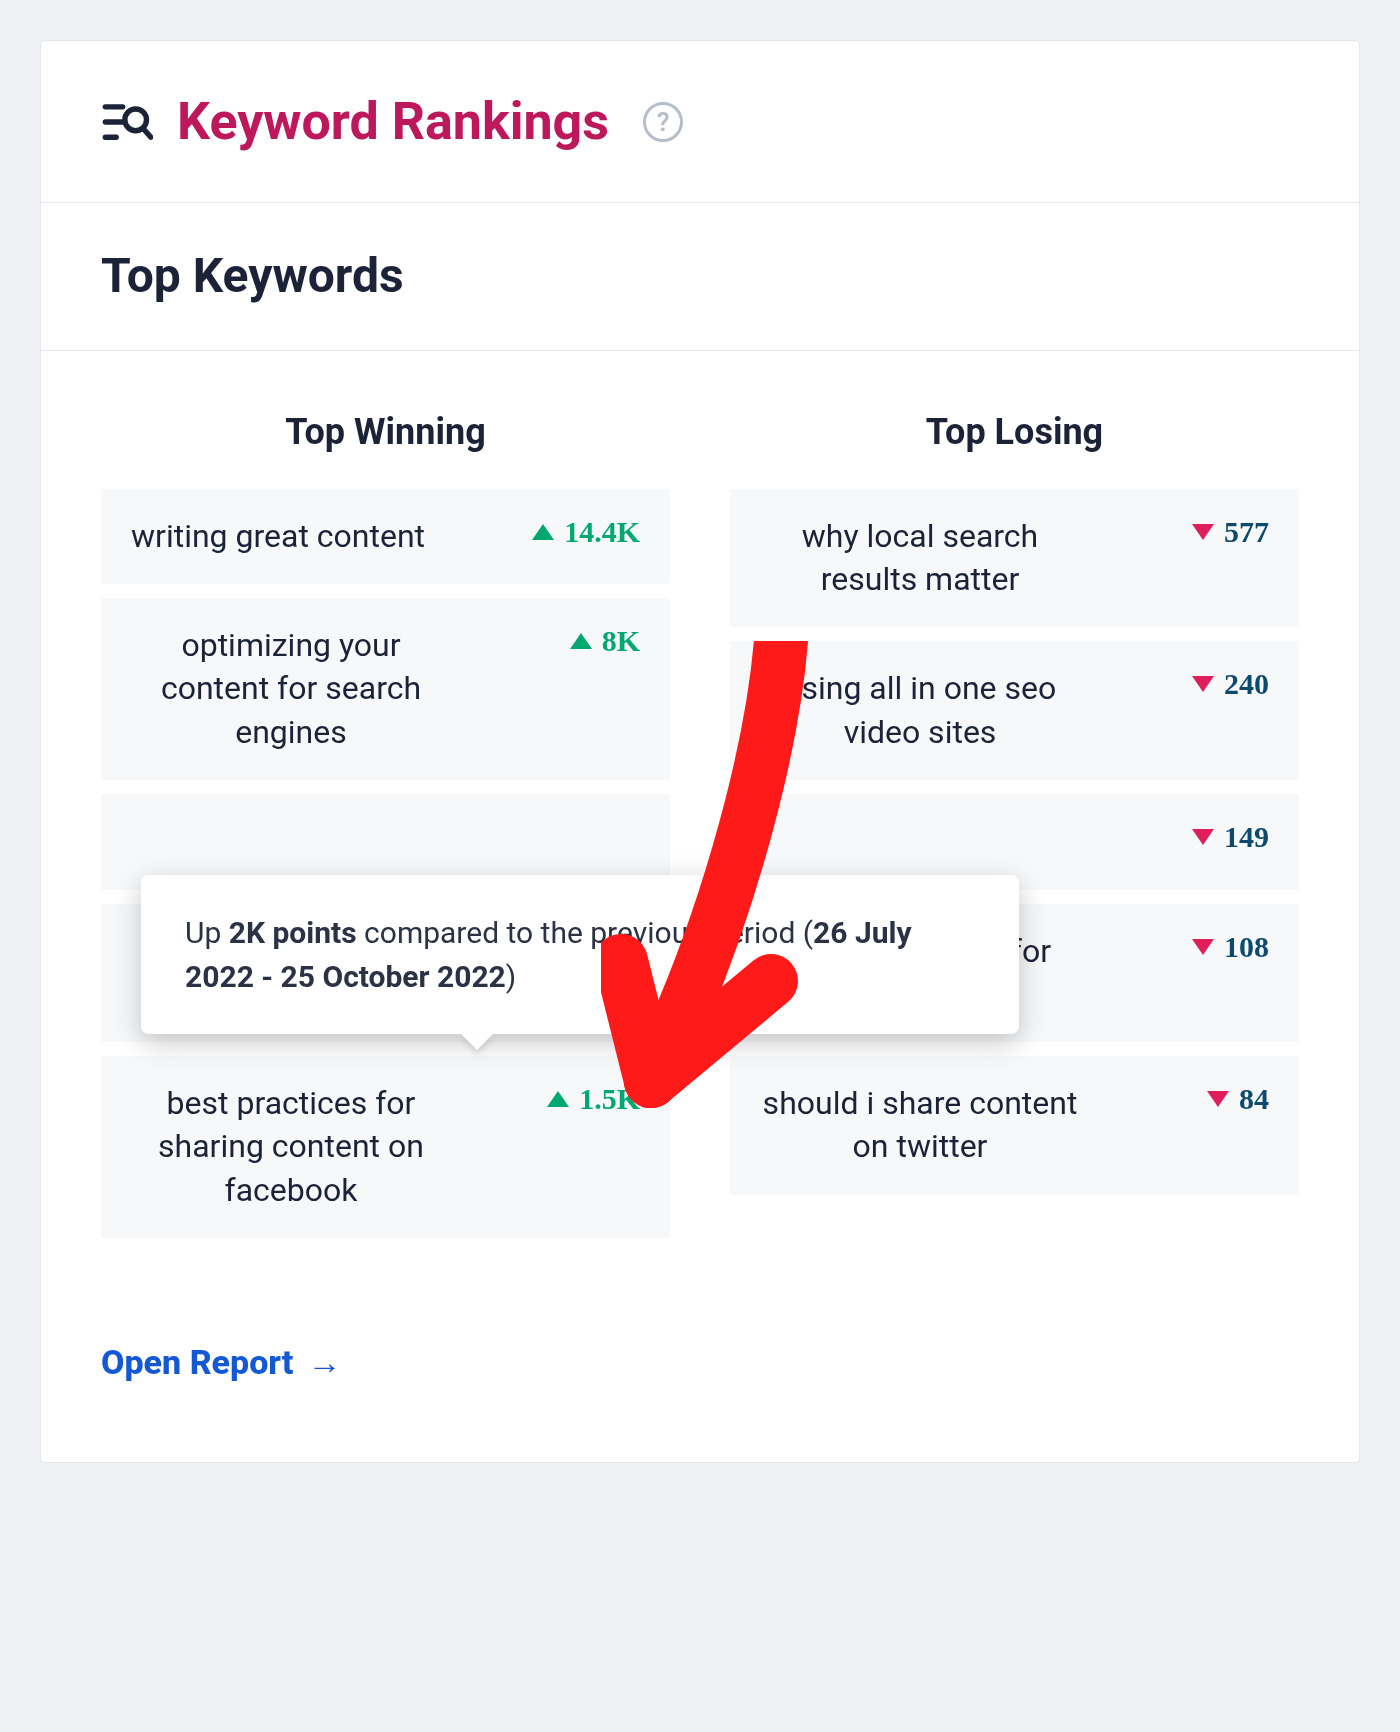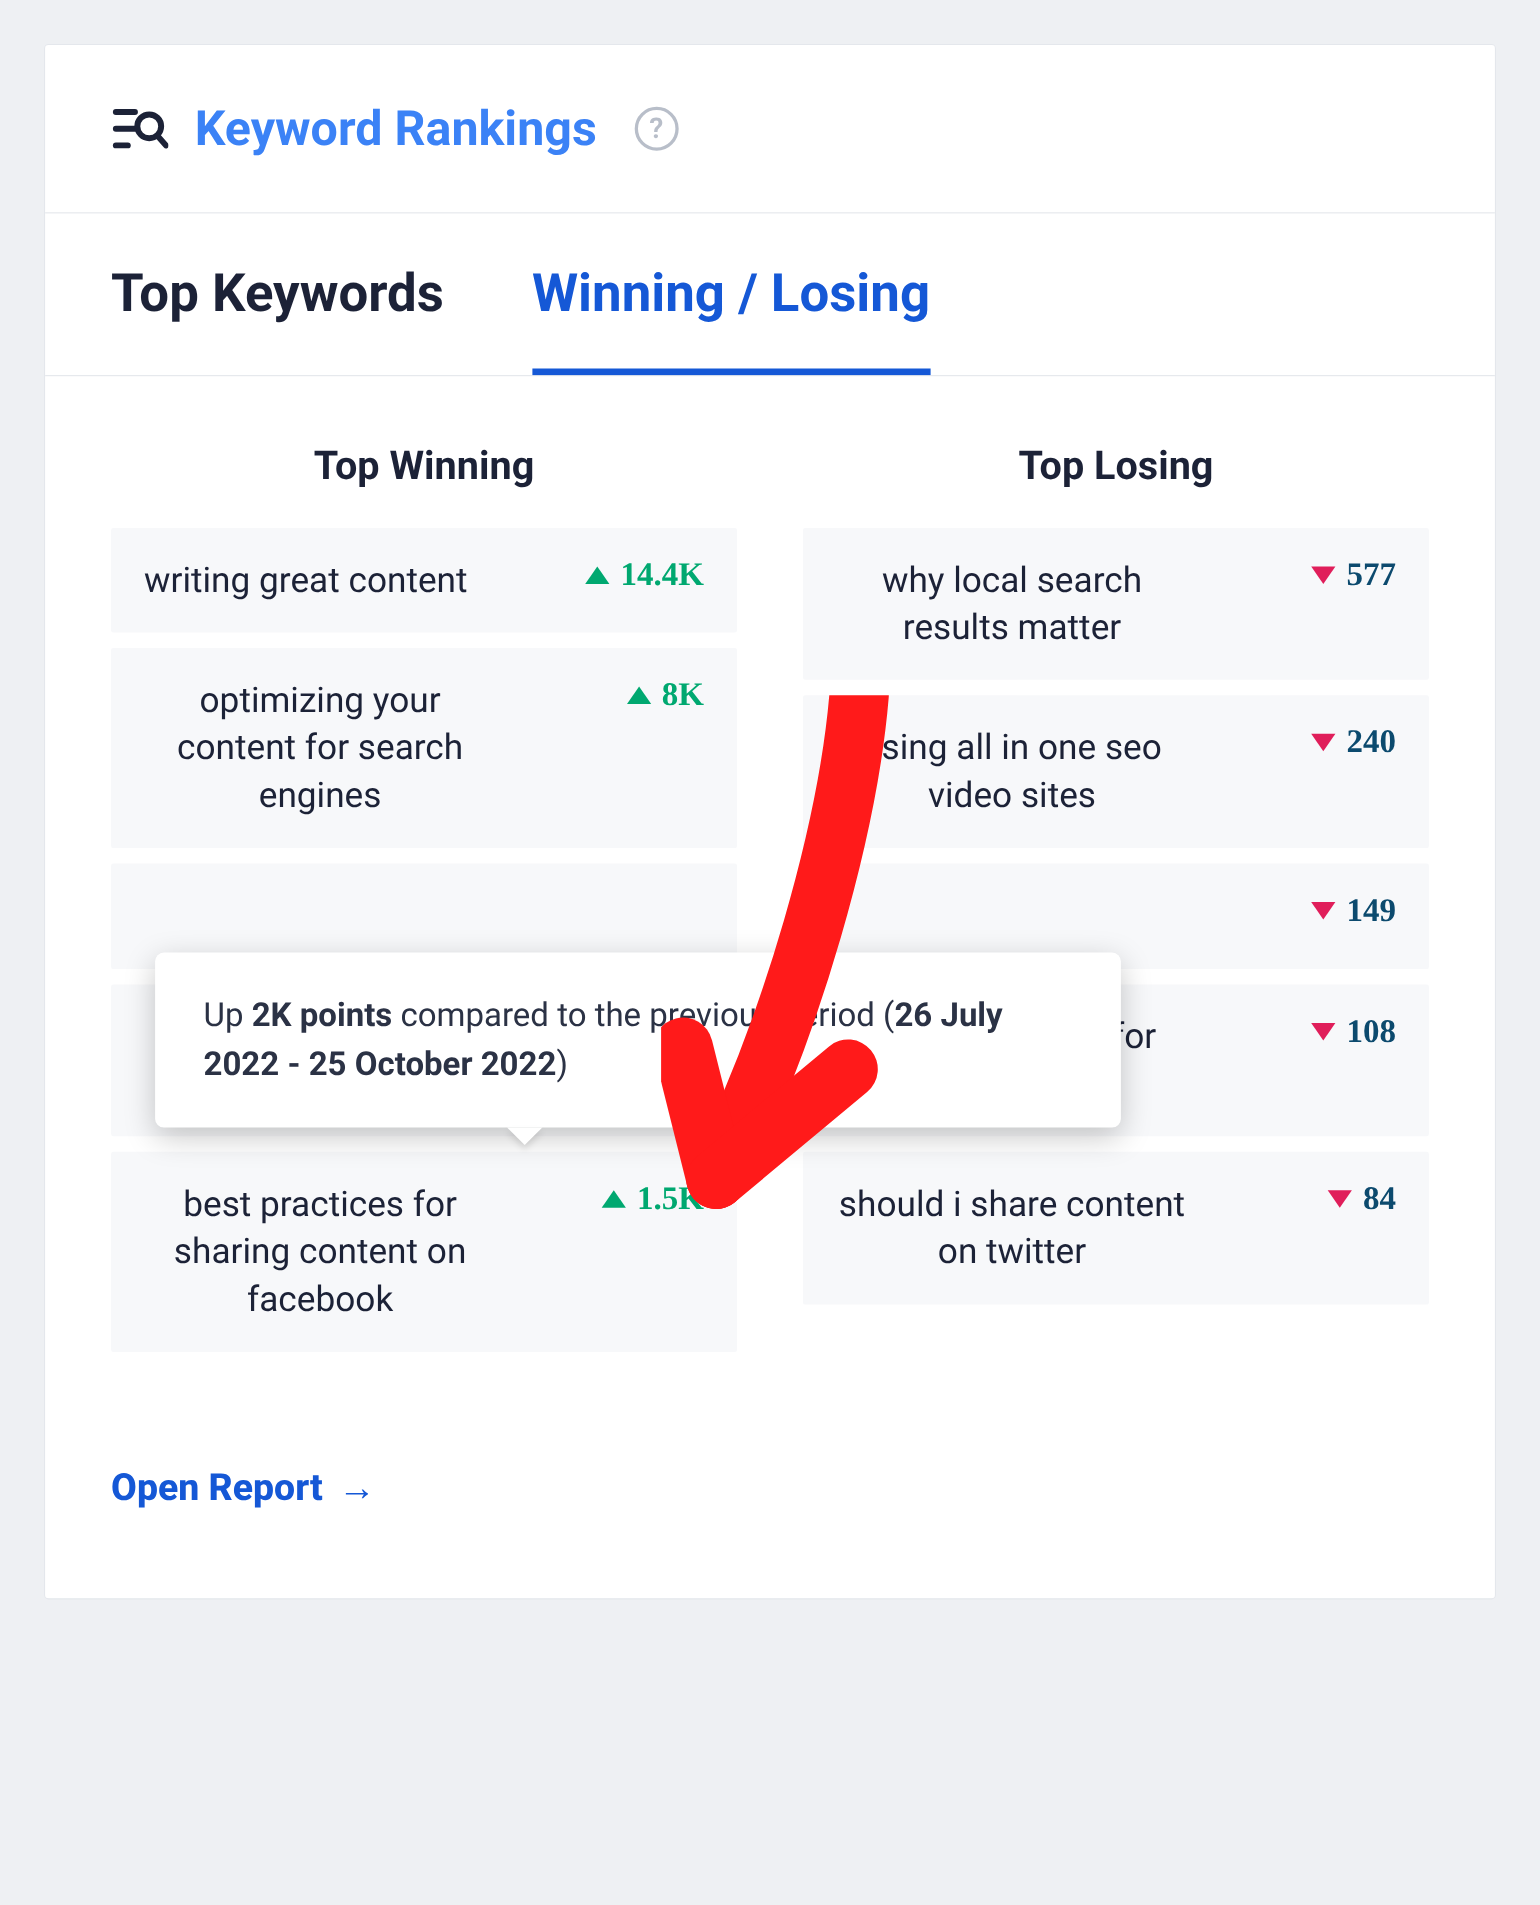--- a/index.html
+++ b/index.html
@@ -20,23 +20,23 @@
   }
   .card-header {
     display: flex;
     align-items: center;
     gap: 24px;
     padding: 50px 60px 50px 60px;
     border-bottom: 1px solid #e4e7ec;
   }
   .search-icon svg { width: 52px; height: 52px; display:block; }
   .page-title {
-    font-size: 44px;
+    font-size: 52px;
     font-weight: 700;
-    color: #3b82f6;
+    color: #be185d;
   }
   .help-icon {
     width: 40px; height: 40px; border-radius: 50%;
     border: 3px solid #b8bec9;
     display: flex; align-items: center; justify-content: center;
     color: #b8bec9; font-size: 26px; font-weight: 600;
     margin-left: 10px;
   }
 
   .tabs {
@@ -172,21 +172,20 @@
         <circle cx="32" cy="22" r="10"></circle>
         <line x1="39" y1="30" x2="46" y2="38"></line>
       </svg>
     </span>
     <h1 class="page-title">Keyword Rankings</h1>
     <span class="help-icon">?</span>
   </div>
 
   <div class="tabs">
     <div class="tab">Top Keywords</div>
-    <div class="tab active">Winning / Losing</div>
   </div>
 
   <div class="body">
 
     <div class="cols">
 
       <div class="col">
         <div class="col-title">Top Winning</div>
 
         <div class="row">

